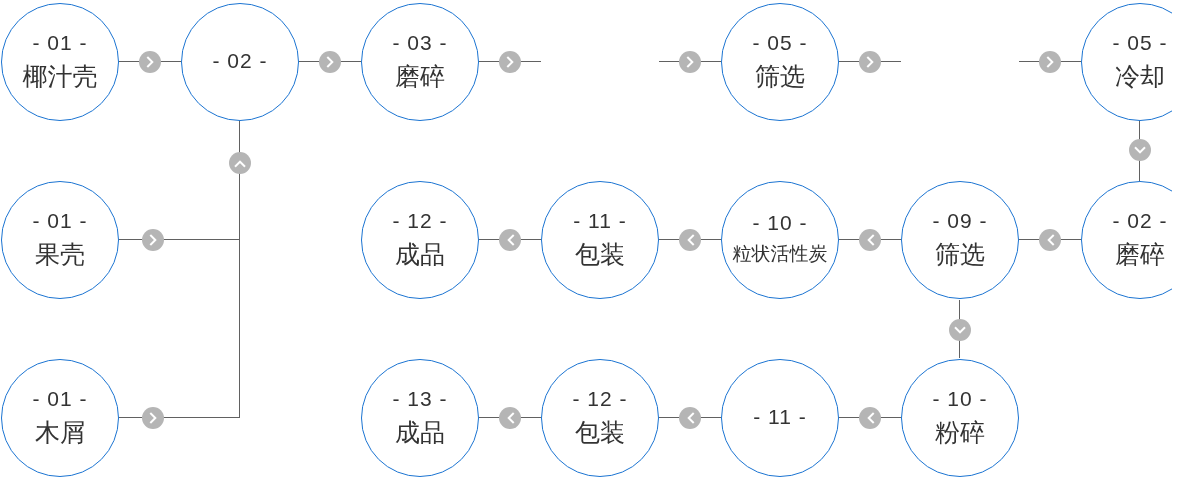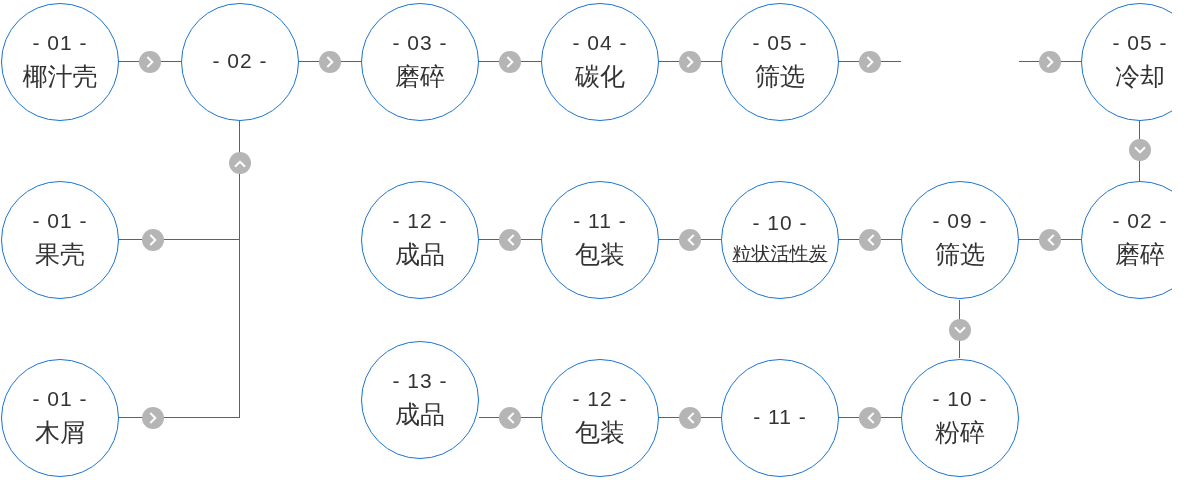--- a/index.html
+++ b/index.html
@@ -13,21 +13,21 @@
     box-sizing:border-box;display:flex;flex-direction:column;
     align-items:center;justify-content:center;gap:4px;
     padding-bottom:2px;z-index:3;
   }
   .node .num{
     font-size:21px;line-height:26px;color:var(--text,#333333);letter-spacing:1px;white-space:nowrap;
   }
   .node .label{
     font-size:25px;line-height:32px;color:var(--text,#333333);white-space:nowrap;
   }
-  .node.long .label{font-size:19px;line-height:28px;text-decoration:underline;}
+  .node.long .label{font-size:19px;line-height:28px;}
   .line{position:absolute;background:var(--line,#616161);z-index:1;}
   .line.h{height:1px;}
   .line.v{width:1px;}
   .arrow{
     position:absolute;width:22px;height:22px;border-radius:50%;
     background:var(--arrow-bg,#b5b5b5);transform:translate(-50%,-50%);z-index:4;
   }
   .arrow::before{
     content:"";position:absolute;width:6px;height:6px;
     border-top:2px solid var(--arrow-chevron,#ffffff);
@@ -91,24 +91,20 @@
     <div class="num">- 01 -</div>
     <div class="label">椰汁壳</div>
   </div>
   <div class="node" style="left:181px;top:3px">
     <div class="num">- 02 -</div>
   </div>
   <div class="node" style="left:361px;top:3px">
     <div class="num">- 03 -</div>
     <div class="label">磨碎</div>
   </div>
-  <div class="node" style="left:541px;top:3px">
-    <div class="num">- 04 -</div>
-    <div class="label">碳化</div>
-  </div>
   <div class="node" style="left:721px;top:3px">
     <div class="num">- 05 -</div>
     <div class="label">筛选</div>
   </div>
   <div class="node" style="left:1081px;top:3px">
     <div class="num">- 05 -</div>
     <div class="label">冷却</div>
   </div>
 
   <div class="node" style="left:1px;top:181px">
@@ -133,21 +129,21 @@
   </div>
   <div class="node" style="left:1081px;top:181px">
     <div class="num">- 02 -</div>
     <div class="label">磨碎</div>
   </div>
 
   <div class="node" style="left:1px;top:359px">
     <div class="num">- 01 -</div>
     <div class="label">木屑</div>
   </div>
-  <div class="node" style="left:361px;top:341px">
+  <div class="node" style="left:361px;top:359px">
     <div class="num">- 13 -</div>
     <div class="label">成品</div>
   </div>
   <div class="node" style="left:541px;top:359px">
     <div class="num">- 12 -</div>
     <div class="label">包装</div>
   </div>
   <div class="node long" style="left:721px;top:359px">
     <div class="num">- 11 -</div>
   </div>

